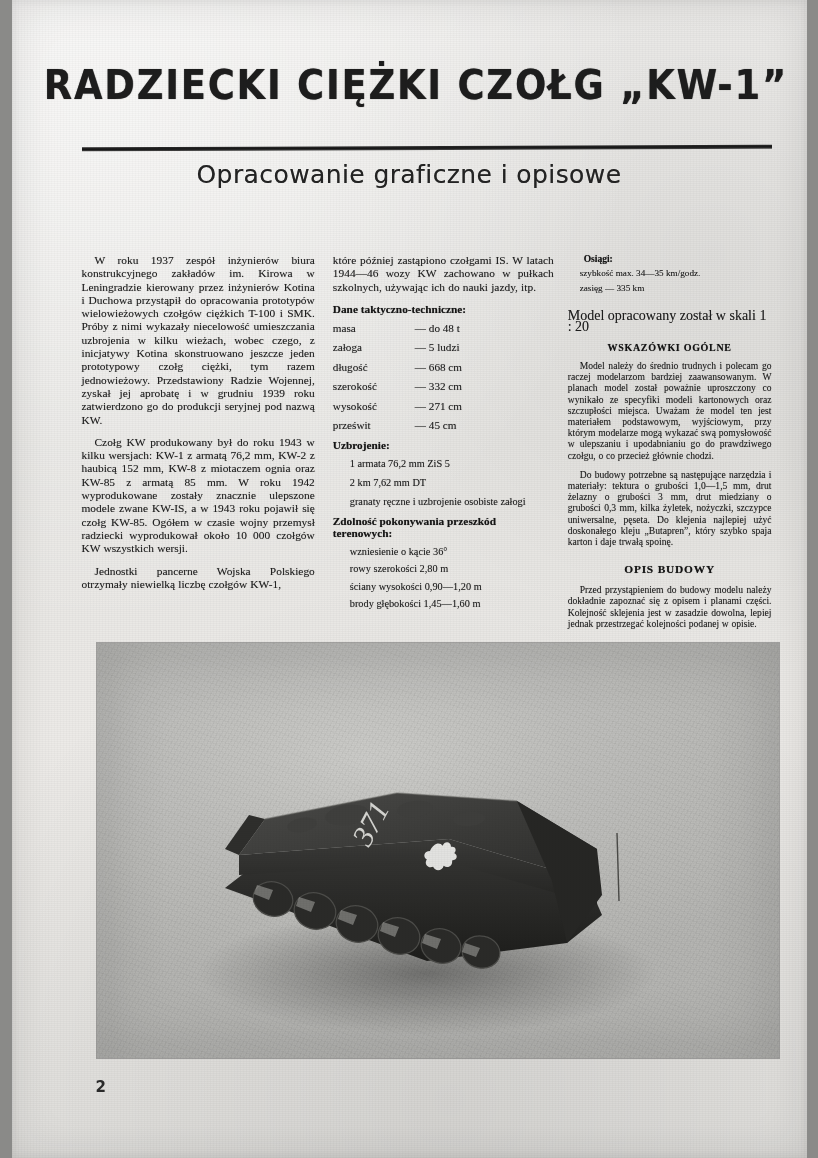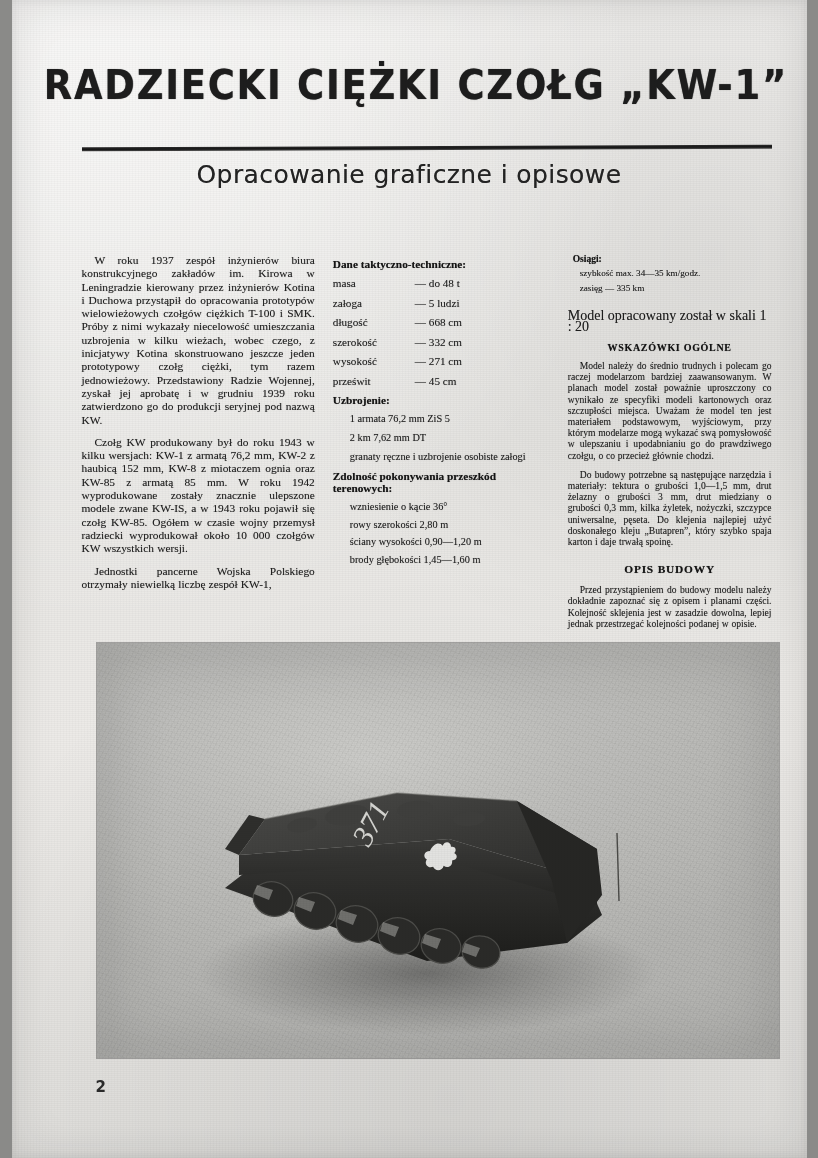--- a/index.html
+++ b/index.html
@@ -155,21 +155,21 @@
     color: #1d1d1d;
     text-shadow: 0 0 0.7px rgba(0,0,0,0.35);
   }
   .tight { margin-bottom: 5.5px; }
 
   
   .c3-head {
     font-family: "Liberation Serif", serif;
     font-weight: 700;
     font-size: 9.5px;
-    margin: 0 0 4px 5px;
+    margin: 0 0 4px 16px;
     color: #141414;
     text-shadow: 0 0 0.7px rgba(0,0,0,0.5);
   }
   .c3-item {
     font-family: "Liberation Serif", serif;
     font-size: 9.2px;
     line-height: 11px;
     margin: 0 0 4px 12px;
     color: #1d1d1d;
     text-shadow: 0 0 0.6px rgba(0,0,0,0.35);
@@ -251,24 +251,25 @@
   <div class="rule"></div>
   <div class="subhead">
     <div class="line1">Opracowanie graficzne i opisowe</div>
   </div>
 
   <div class="columns">
 
     <div class="col col-1">
       <p class="p">W roku 1937 zespół inżynierów biura konstrukcyjnego zakładów im. Kirowa w Leningradzie kierowany przez inżynierów Kotina i Duchowa przystąpił do opracowania prototypów wielowieżowych czołgów ciężkich T-100 i SMK. Próby z nimi wykazały niecelowość umieszczania uzbrojenia w kilku wieżach, wobec czego, z inicjatywy Kotina skonstruowano jeszcze jeden prototypowy czołg ciężki, tym razem jednowieżowy. Przedstawiony Radzie Wojennej, zyskał jej aprobatę i w grudniu 1939 roku zatwierdzono go do produkcji seryjnej pod nazwą KW.</p>
       <p class="p">Czołg KW produkowany był do roku 1943 w kilku wersjach: KW-1 z armatą 76,2 mm, KW-2 z haubicą 152 mm, KW-8 z miotaczem ognia oraz KW-85 z armatą 85 mm. W roku 1942 wyprodukowane zostały znacznie ulepszone modele zwane KW-IS, a w 1943 roku pojawił się czołg KW-85. Ogółem w czasie wojny przemysł radziecki wyprodukował około 10 000 czołgów KW wszystkich wersji.</p>
-      <p class="p">Jednostki pancerne Wojska Polskiego otrzymały niewielką liczbę zespół KW-1,</p>
+      <p class="p">Jednostki pancerne Wojska Polskiego otrzymały niewielką liczbę czołgów KW-1,</p>
     </div>
 
     <div class="col col-2">
+      <p class="p">które później zastąpiono czołgami IS. W latach 1944—46 wozy KW zachowano w pułkach szkolnych, używając ich do nauki jazdy, itp.</p>
 
       <div class="sec-head">Dane taktyczno-techniczne:</div>
 
       <div class="spec-row">
         <span class="k">masa</span>
         <span class="v">— do 48 t</span>
       </div>
       <div class="spec-row">
         <span class="k">załoga</span>
         <span class="v">— 5 ludzi</span>

